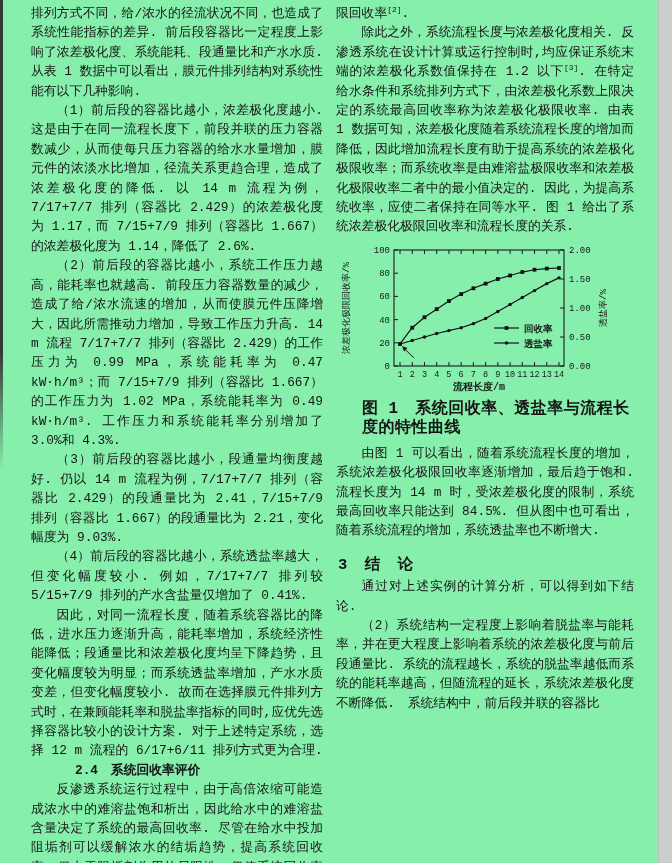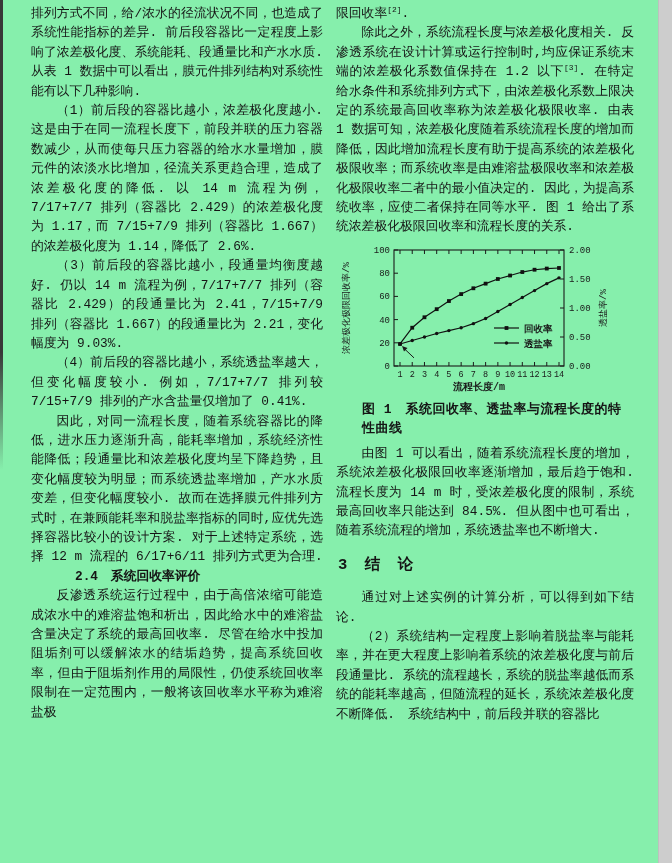--- a/index.html
+++ b/index.html
@@ -21,41 +21,42 @@
     font-size:12.8px; line-height:19.4px;
   }
   .col-left  { left:31px;  width:292px; }
   .col-right { left:336px; width:298px; }
   p { margin:0; }
   p.indent { text-indent:2em; }
   sup { font-size:0.62em; line-height:0; vertical-align:super; }
   .subheading { font-weight:bold;margin-left:44px; }
   .section-heading {
     font-weight:bold; font-size:15.5px; letter-spacing:1px;
-    margin:15px 0 13px 2px;
+    margin:15px 0 2px 2px;
   }
   figure { margin:9px 0 5px 0; }
   .chart-svg { display:block; font-family:inherit; }
   figcaption {
-    font-weight:bold; font-size:13px; margin:6px 0 0 26px;
+    font-weight:bold; font-size:16px; margin:6px 0 0 26px;
     text-align:left; letter-spacing:0.5px;
   }
 </style>
 </head>
 <body>
 
 <div class="page">
   <div class="edge-left"></div>
   <div class="edge-right"></div>
 
   <div class="col col-left">
     <p>排列方式不同，给/浓水的径流状况不同，也造成了系统性能指标的差异. 前后段容器比一定程度上影响了浓差极化度、系统能耗、段通量比和产水水质. 从表 1 数据中可以看出，膜元件排列结构对系统性能有以下几种影响.</p>
     <p class="indent">（1）前后段的容器比越小，浓差极化度越小. 这是由于在同一流程长度下，前段并联的压力容器数减少，从而使每只压力容器的给水水量增加，膜元件的浓淡水比增加，径流关系更趋合理，造成了浓差极化度的降低. 以 14 m 流程为例，7/17+7/7 排列（容器比 2.429）的浓差极化度为 1.17，而 7/15+7/9 排列（容器比 1.667）的浓差极化度为 1.14，降低了 2.6%.</p>
+    <p class="indent">（2）前后段的容器比越小，系统工作压力越高，能耗率也就越高. 前段压力容器数量的减少，造成了给/浓水流速的增加，从而使膜元件压降增大，因此所需推动力增加，导致工作压力升高. 14 m 流程 7/17+7/7 排列（容器比 2.429）的工作压力为 0.99 MPa，系统能耗率为 0.47 kW·h/m³；而 7/15+7/9 排列（容器比 1.667）的工作压力为 1.02 MPa，系统能耗率为 0.49 kW·h/m³. 工作压力和系统能耗率分别增加了 3.0%和 4.3%.</p>
     <p class="indent">（3）前后段的容器比越小，段通量均衡度越好. 仍以 14 m 流程为例，7/17+7/7 排列（容器比 2.429）的段通量比为 2.41，7/15+7/9 排列（容器比 1.667）的段通量比为 2.21，变化幅度为 9.03%.</p>
-    <p class="indent">（4）前后段的容器比越小，系统透盐率越大，但变化幅度较小. 例如，7/17+7/7 排列较 7/15+7/9 排列的产水含盐量仅增加了 0.41%.</p>
+    <p class="indent">（4）前后段的容器比越小，系统透盐率越大，但变化幅度较小. 例如，7/17+7/7 排列较 5/15+7/9 排列的产水含盐量仅增加了 0.41%.</p>
     <p class="indent">因此，对同一流程长度，随着系统容器比的降低，进水压力逐渐升高，能耗率增加，系统经济性能降低；段通量比和浓差极化度均呈下降趋势，且变化幅度较为明显；而系统透盐率增加，产水水质变差，但变化幅度较小. 故而在选择膜元件排列方式时，在兼顾能耗率和脱盐率指标的同时,应优先选择容器比较小的设计方案. 对于上述特定系统，选择 12 m 流程的 6/17+6/11 排列方式更为合理.</p>
     <p class="subheading">2.4　系统回收率评价</p>
     <p class="indent">反渗透系统运行过程中，由于高倍浓缩可能造成浓水中的难溶盐饱和析出，因此给水中的难溶盐含量决定了系统的最高回收率. 尽管在给水中投加阻垢剂可以缓解浓水的结垢趋势，提高系统回收率，但由于阻垢剂作用的局限性，仍使系统回收率限制在一定范围内，一般将该回收率水平称为难溶盐极</p>
   </div>
 
   <div class="col col-right">
     <p><span>限回收率</span><sup>[2]</sup><span>.</span></p>
     <p class="indent"><span>除此之外，系统流程长度与浓差极化度相关. 反渗透系统在设计计算或运行控制时,均应保证系统末端的浓差极化系数值保持在 1.2 以下</span><sup>[3]</sup><span>. 在特定给水条件和系统排列方式下，由浓差极化系数上限决定的系统最高回收率称为浓差极化极限收率. 由表 1 数据可知，浓差极化度随着系统流程长度的增加而降低，因此增加流程长度有助于提高系统的浓差极化极限收率；而系统收率是由难溶盐极限收率和浓差极化极限收率二者中的最小值决定的. 因此，为提高系统收率，应使二者保持在同等水平. 图 1 给出了系统浓差极化极限回收率和流程长度的关系.</span></p>
 
     <figure>

